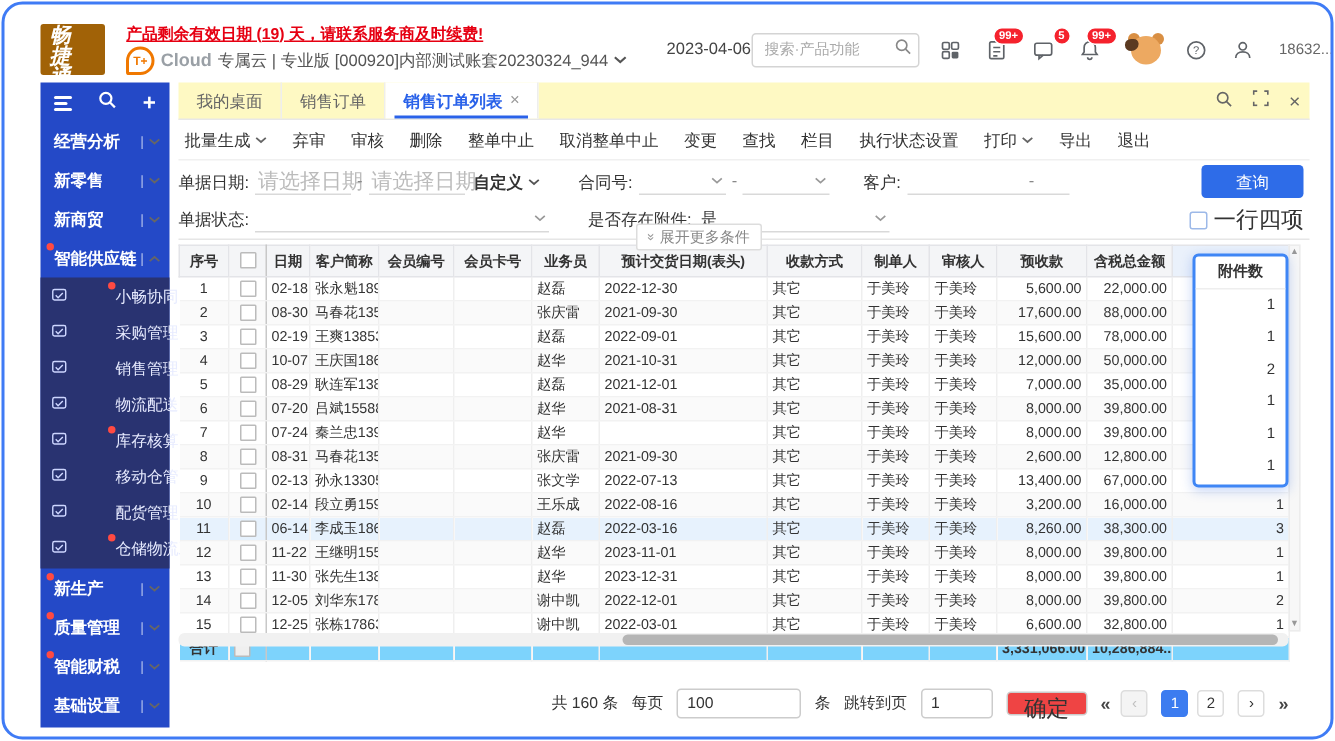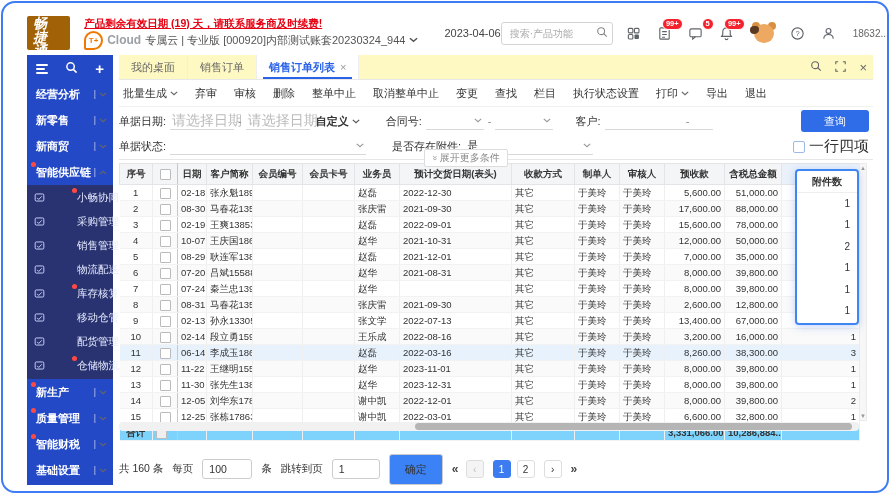--- a/index.html
+++ b/index.html
@@ -100,24 +100,24 @@
   .overlay{position:absolute;top:6px;right:14px;width:60px;height:152px;background:#fff;border:2px solid #3f86f5;border-radius:4px;box-shadow:0 2px 8px rgba(30,90,220,.25);z-index:5;overflow:hidden;}
   .ov-head{height:21px;line-height:21px;text-align:center;font-size:10px;font-weight:bold;color:#333;border-bottom:1px solid #eee;}
   .ov-cell{height:21.4px;line-height:21.4px;text-align:right;padding-right:7px;font-size:10px;color:#333;}
 
   .vscroll{position:absolute;top:0;bottom:10px;left:740px;width:8px;background:#f7f7f7;border:1px solid #ececec;box-sizing:border-box;display:flex;flex-direction:column;justify-content:space-between;align-items:center;}
   .vscroll .arr{font-size:6px;color:#999;line-height:8px;}
   .hscroll{position:absolute;left:0;right:14px;bottom:0;height:9px;background:#f1f1f1;border-radius:4px;}
   .hthumb{position:absolute;left:40%;right:1%;top:1px;bottom:1px;background:#b5b5b5;border-radius:4px;}
 
   
-  .pager{height:32px;display:flex;align-items:center;gap:9px;font-size:10.5px;color:#333;padding-right:16px;flex-shrink:0;margin-top:22px;}
+  .pager{height:32px;display:flex;align-items:center;justify-content:flex-end;gap:9px;font-size:10.5px;color:#333;padding-right:16px;flex-shrink:0;margin-top:22px;}
   .pager input{height:20px;border:1px solid #ccc;border-radius:3px;font-size:10.5px;padding:0 6px;font-family:inherit;color:#333;box-sizing:border-box;}
-  .in-per{width:50px;} .in-jump{width:48px;text-align:left;}
-  .confirm-btn{width:54px;height:31px;background:#3b82f6;border:1px solid #ccc;border-radius:3px;font-size:11px;color:#333;cursor:pointer;font-family:inherit;}
+  .in-per{width:83px;} .in-jump{width:48px;text-align:left;}
+  .confirm-btn{width:54px;height:16px;background:#ef4444;border:1px solid #ccc;border-radius:3px;font-size:15px;color:#333;cursor:pointer;font-family:inherit;}
   .pg-arrow{font-weight:bold;color:#444;font-size:12px;letter-spacing:-2px;cursor:pointer;}
   .pg-box{min-width:18px;height:18px;border:1px solid #ddd;border-radius:3px;background:#fff;display:flex;align-items:center;justify-content:center;font-size:10px;color:#333;cursor:pointer;box-sizing:border-box;}
   .pg-box.disabled{background:#f4f4f4;color:#c0c0c0;}
   .pg-box.active{background:#3c7cf0;border-color:#3c7cf0;color:#fff;}
 </style>
 </head>
 <body>
 
 <div id="app">
  <div class="frame">
@@ -565,21 +565,21 @@
                     <td>02-18</td>
                     <td>张永魁189...</td>
                     <td></td>
                     <td></td>
                     <td>赵磊</td>
                     <td>2022-12-30</td>
                     <td>其它</td>
                     <td>于美玲</td>
                     <td>于美玲</td>
                     <td class="r ">5,600.00</td>
-                    <td class="r ">51,000.00</td>
+                    <td class="r ">22,000.00</td>
                     <td class="r "></td>
                   </tr>
                   <tr>
                     <td class="c ">2</td>
                     <td class="c frz"><span class="rowchk"></span></td>
                     <td>08-30</td>
                     <td>马春花135...</td>
                     <td></td>
                     <td></td>
                     <td>张庆雷</td>

